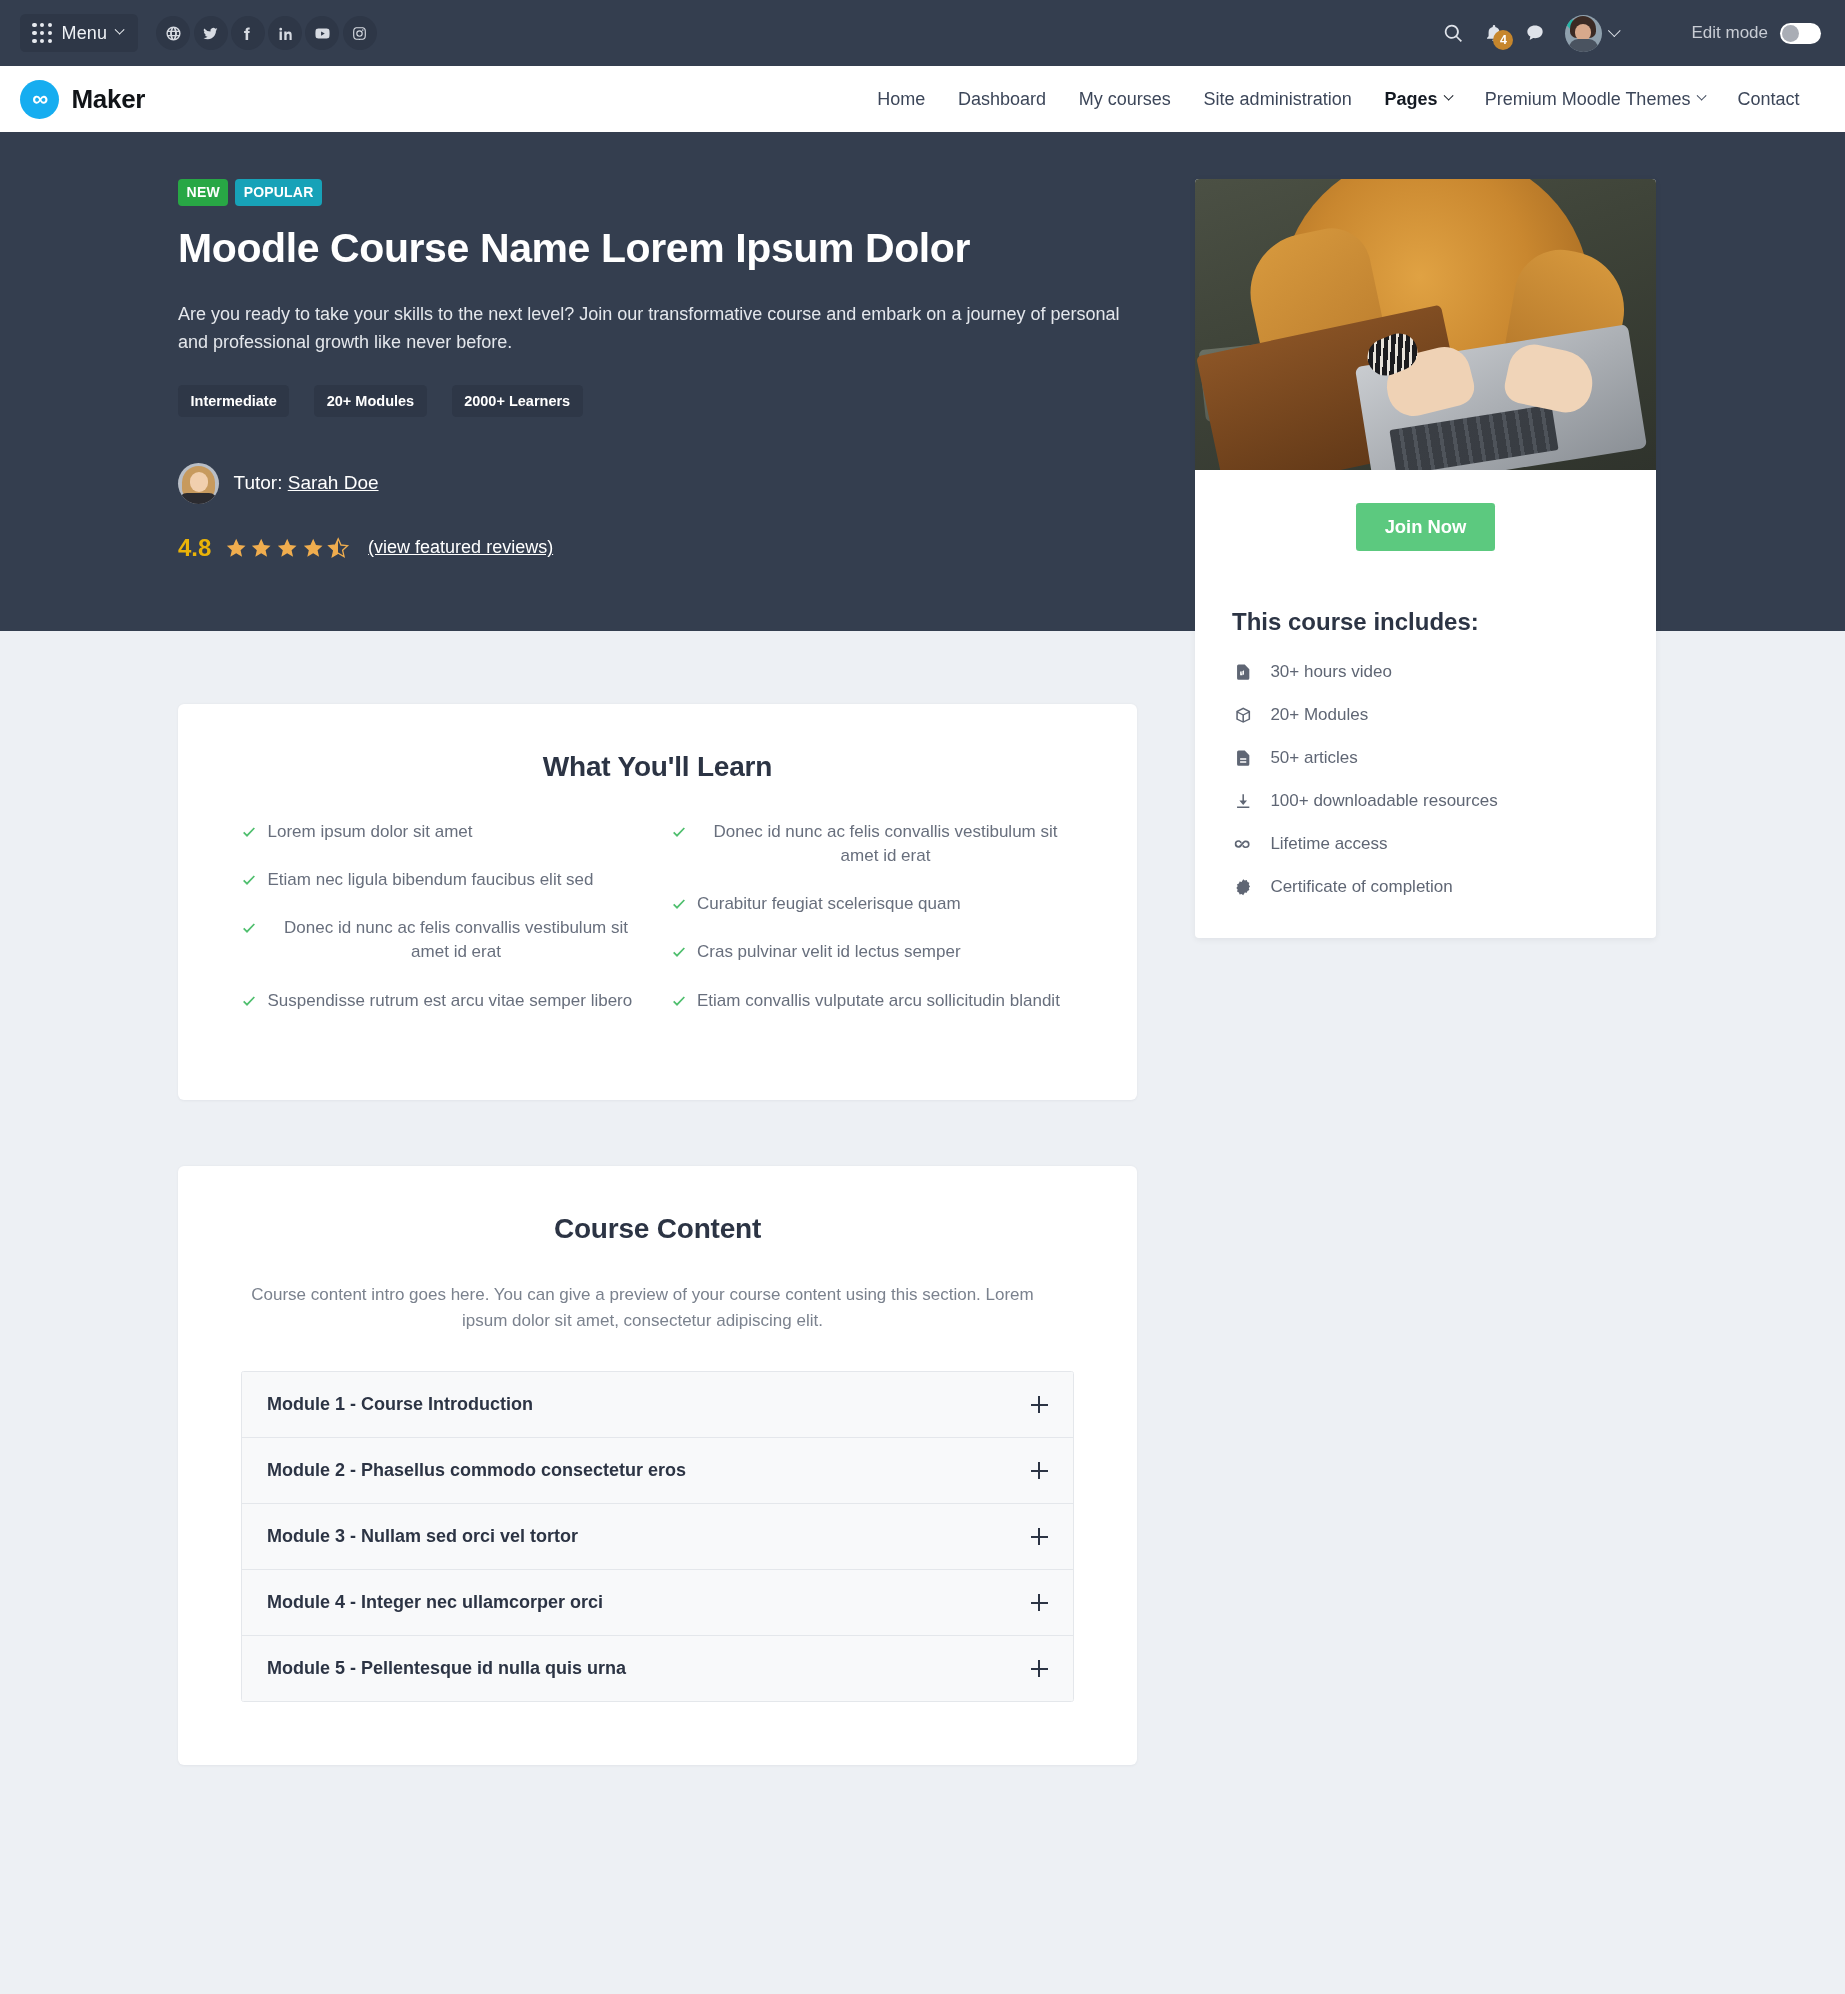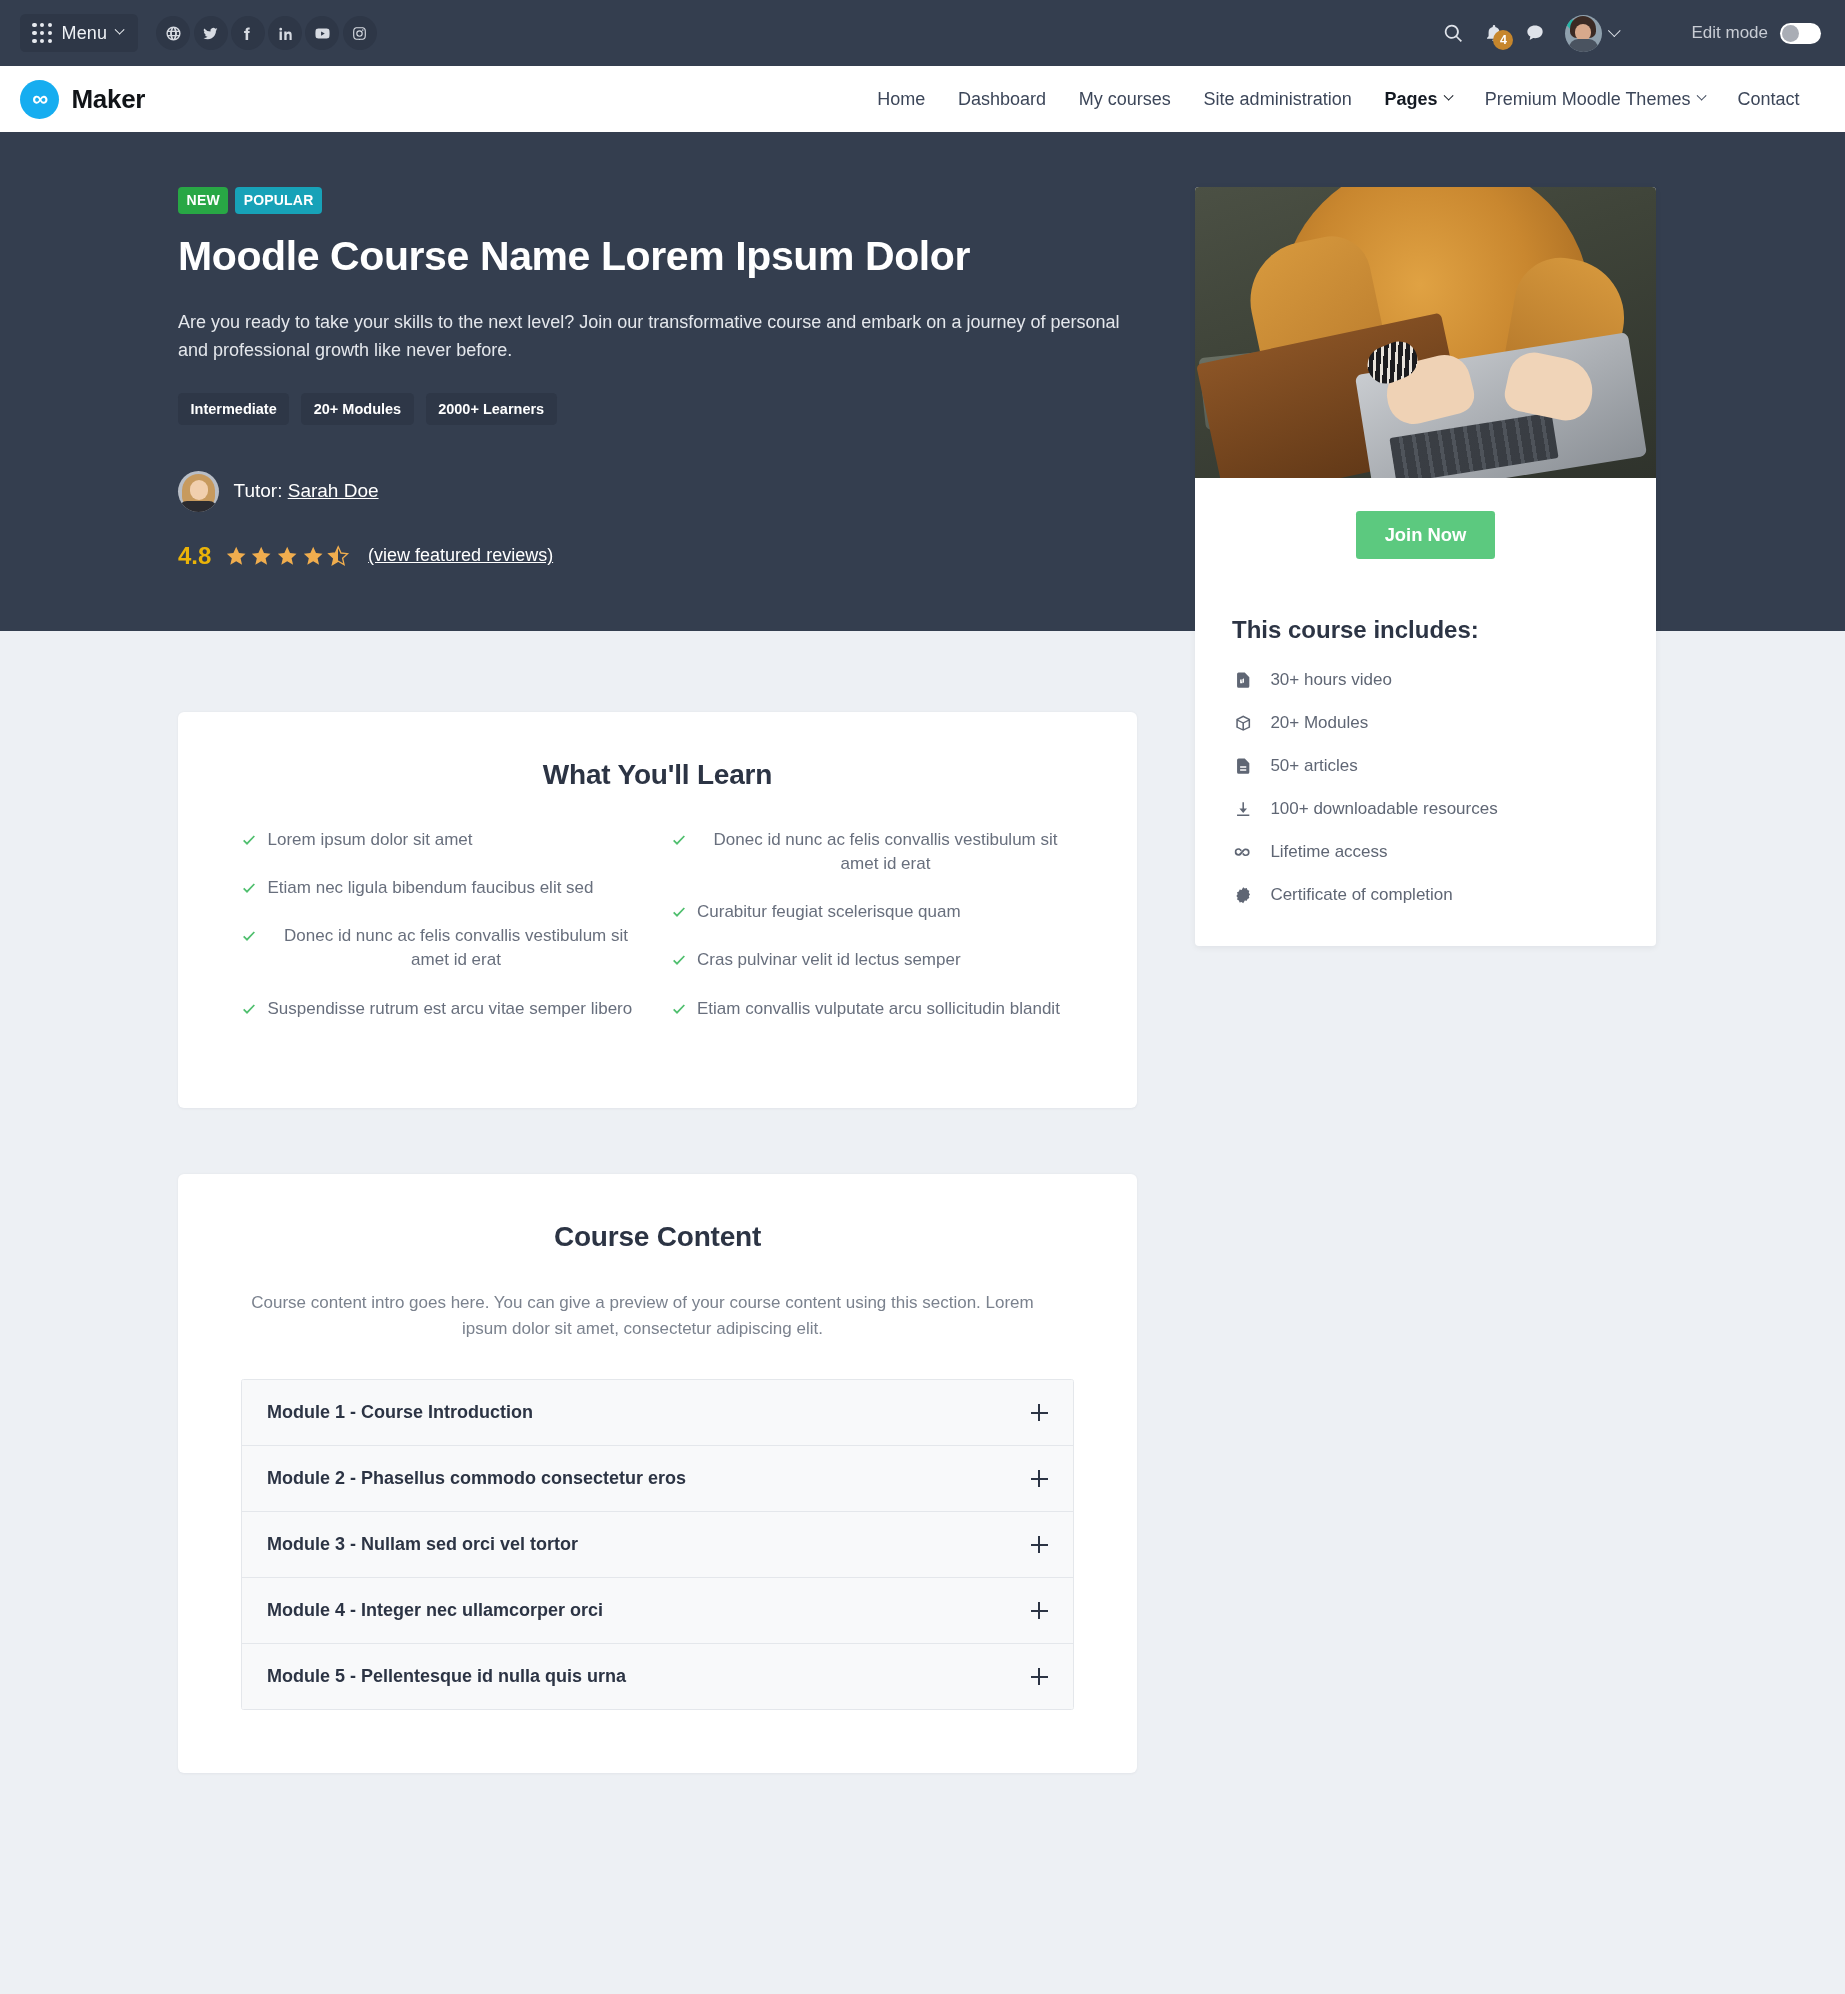--- a/index.html
+++ b/index.html
@@ -84,27 +84,27 @@
   .nav-links { display: flex; align-items: center; gap: 0; }
   .nav-link {
     color: #3c4659; font-size: 18px; padding: 0 16.4px; cursor: pointer;
     display: flex; align-items: center; gap: 7.2px; white-space: nowrap;
   }
   .nav-link.active { color: #121821; font-weight: 700; }
   .nav-link .chev { width: 7.2px; height: 7.2px; border-width: 1.6px; }
 
   
   .hero { background: #343e4f; padding: 46px 0 0 0; position: relative; height: 499px; }
-  .wrap { width: 1490px; margin: 9px auto; position: relative; }
+  .wrap { width: 1490px; margin: 1px auto; position: relative; }
   .hero-left { width: 1007px; padding-left: 0; }
   .pills { display: flex; gap: 6.6px; margin-bottom: 20px; }
   .pill { font-size: 14px; font-weight: 700; color: #fff; border-radius: 4px; padding: 5.3px 8.6px 6px; letter-spacing: 0.2px; }
   .hero h1 { color: #ffffff; font-size: 41px; font-weight: 700; letter-spacing: -0.4px; line-height: 1.12; margin-bottom: 29px; }
   .hero-sub { color: #e4e7ec; font-size: 18px; line-height: 1.52; max-width: 974px; margin-bottom: 29px; }
-  .tags { display: flex; gap: 12px; margin-bottom: 46px; }
+  .tags { display: flex; gap: 25px; margin-bottom: 46px; }
   .tag { background: #2e3747; color: #ffffff; font-size: 14.5px; font-weight: 700; border-radius: 4.6px; padding: 8px 12.5px; cursor: pointer; }
   .tutor-row { display: flex; align-items: center; gap: 14.5px; margin-bottom: 30px; }
   .tutor-av { width: 41px; height: 41px; border-radius: 50%; overflow: hidden; position: relative; background: #b9bec6; flex: none; }
   .tutor-av .t-hair { position:absolute; left:4px; top:2.6px; width:33px; height:34px; border-radius:17px 17px 12px 12px; background:#c79a5e; }
   .tutor-av .t-face { position:absolute; left:12px; top:9.2px; width:18px; height:20px; border-radius:9.2px; background:#f1cfae; }
   .tutor-av .t-body { position:absolute; left:1.3px; bottom:0; width:38px; height:10.5px; background:#2b2b30; border-radius:8px 8px 0 0; }
   .tutor-text { color: #ffffff; font-size: 19px; }
   .tutor-text a { color: #ffffff; text-decoration: underline; cursor: pointer; }
   .rating-row { display: flex; align-items: center; gap: 9.2px; }
   .rating-val { color: #eab308; font-size: 24px; font-weight: 700; margin-right: 4px; }

